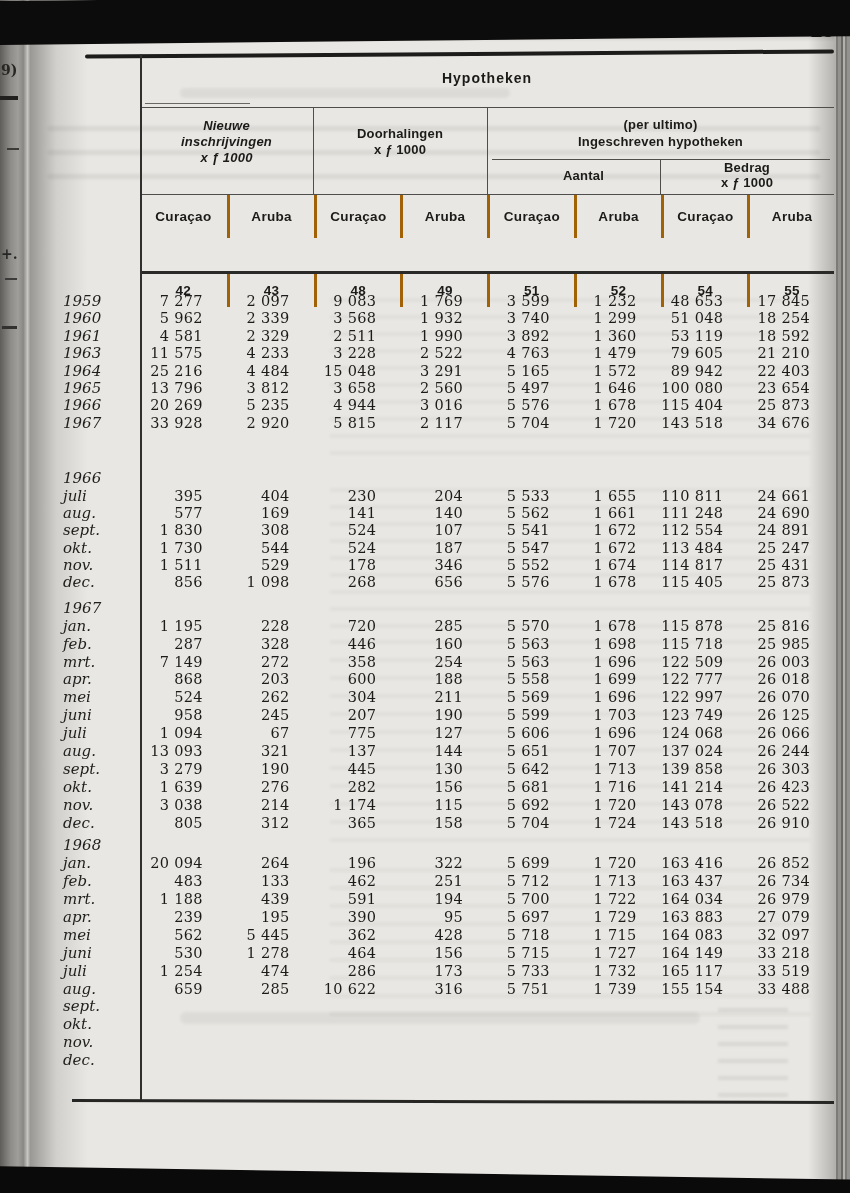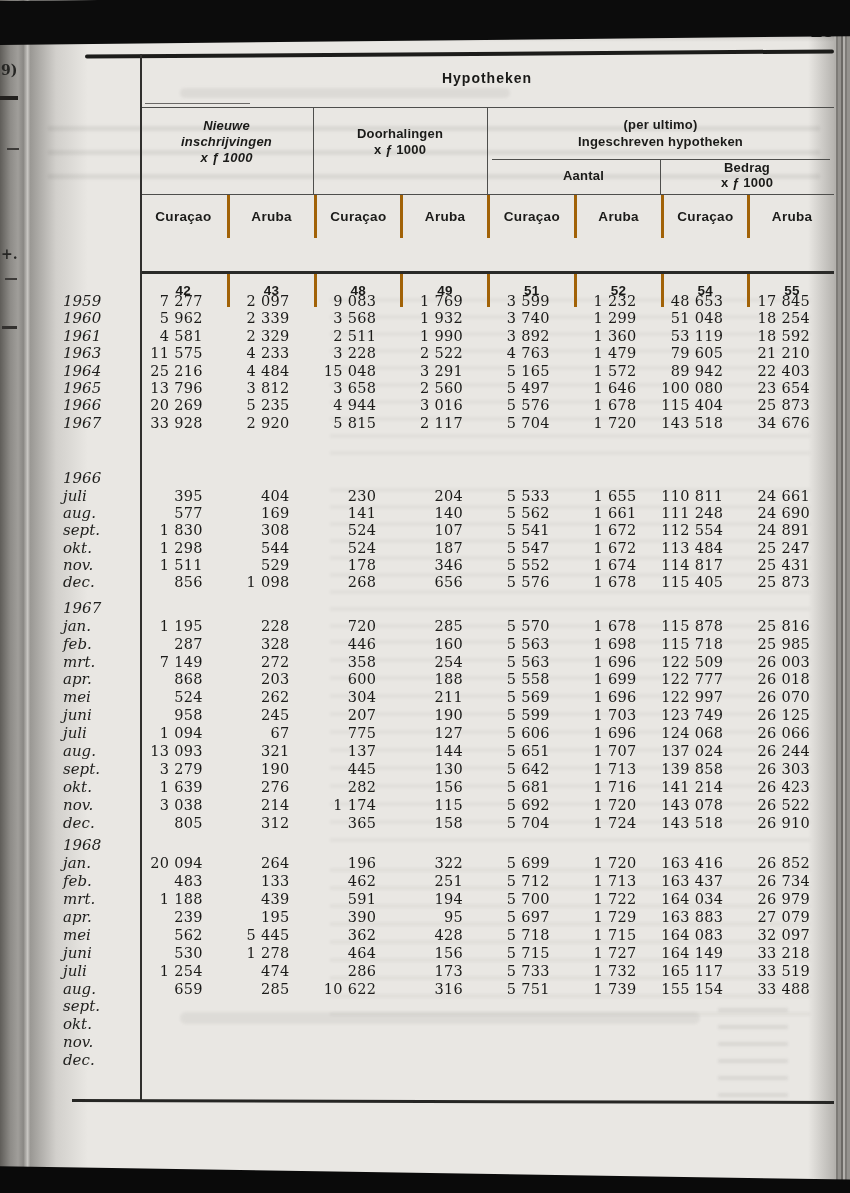--- a/index.html
+++ b/index.html
@@ -275,21 +275,21 @@
             <span class="cell">308</span>
             <span class="cell">524</span>
             <span class="cell">107</span>
             <span class="cell">5 541</span>
             <span class="cell">1 672</span>
             <span class="cell">112 554</span>
             <span class="cell">24 891</span>
           </div>
           <div class="row">
             <span class="label">okt.</span>
-            <span class="cell">1 298</span>
+            <span class="cell">1 730</span>
             <span class="cell">544</span>
             <span class="cell">524</span>
             <span class="cell">187</span>
             <span class="cell">5 547</span>
             <span class="cell">1 672</span>
             <span class="cell">113 484</span>
             <span class="cell">25 247</span>
           </div>
           <div class="row">
             <span class="label">nov.</span>

